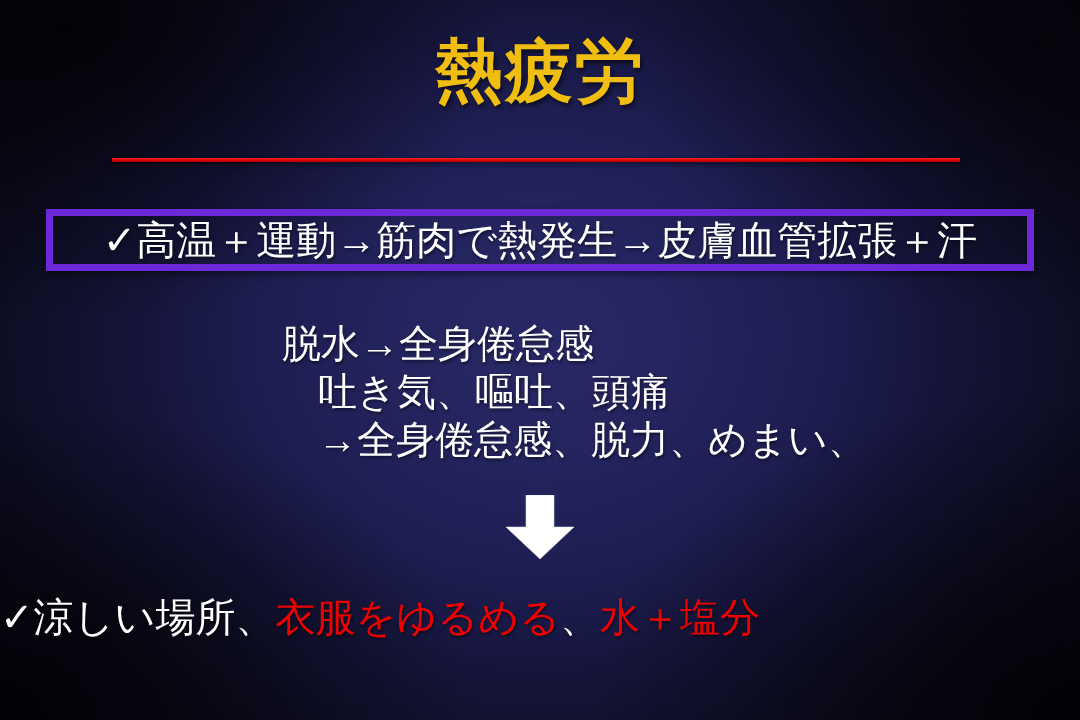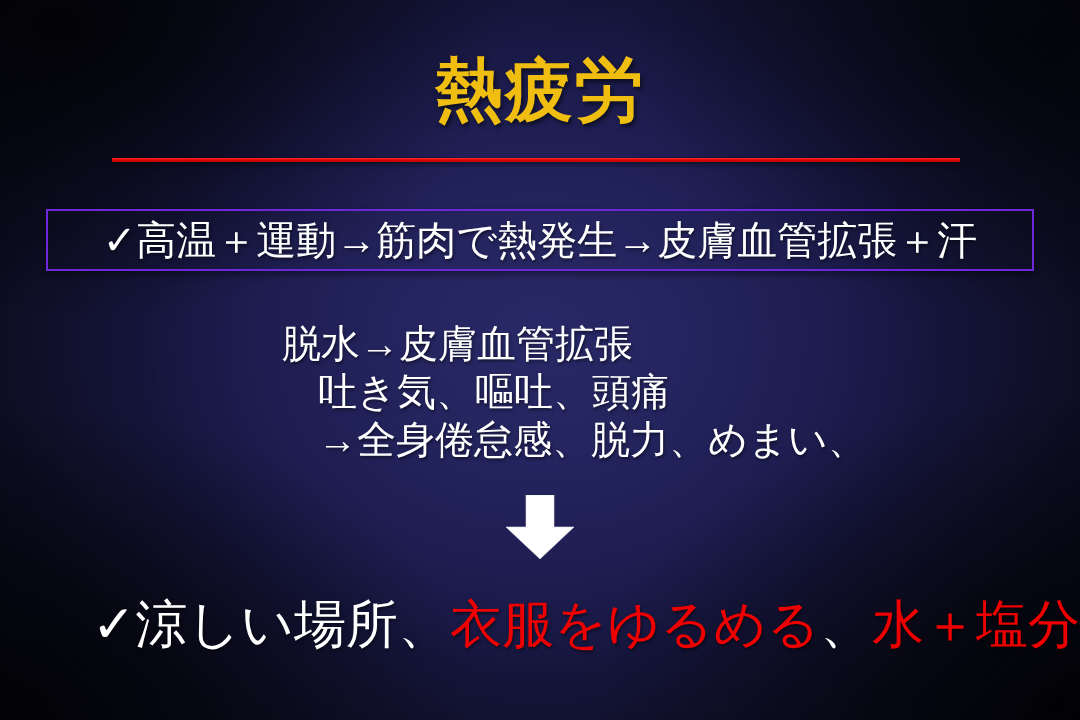--- a/index.html
+++ b/index.html
@@ -63,42 +63,41 @@
     left: 0;
     top: 34px;
     width: 1080px;
     text-align: center;
     font-size: 68px;
     line-height: 1.08;
     font-weight: bold;
     color: #f0be10;
     letter-spacing: 2px;
     text-shadow: 2px 3px 4px rgba(0,0,0,0.55);
-    margin-top: 19px;
   }
 
   
   .divider {
     position: absolute;
     left: 112px;
     top: 158px;
     width: 848px;
     height: 4px;
     background: linear-gradient(180deg, #ff2a2a 0%, #e00000 55%, #a80000 100%);
     box-shadow: 0 2px 5px rgba(0,0,0,0.6);
   }
 
   
   .box-line {
     position: absolute;
     left: 46px;
     top: 209px;
     width: 988px;
     height: 62px;
-    border: 2px solid #6d28d9;
+    border: 7px solid #6d28d9;
     box-sizing: border-box;
     display: flex;
     align-items: center;
     justify-content: center;
     box-shadow: 0 3px 7px rgba(0,0,0,0.45);
   }
   .box-line .txt {
     color: #ffffff;
     font-size: 40px;
     line-height: 1;
@@ -132,22 +131,22 @@
     width: 76px;
     height: 66px;
   }
 
   
   .bottom-line {
     position: absolute;
     left: 0;
     top: 595px;
     width: 1080px;
-    text-align: right;
-    font-size: 52px;
+    text-align: left;
+    font-size: 40px;
     line-height: 1.12;
     white-space: nowrap;
     text-shadow: 1px 2px 3px rgba(0,0,0,0.5);
   }
   .w { color: #ffffff; }
   .r { color: #ee0000; }
 </style>
 </head>
 <body>
 
@@ -160,21 +159,21 @@
 
   <div class="title">熱疲労</div>
 
   <div class="divider"></div>
 
   <div class="box-line">
     <span class="txt">✓高温＋運動→筋肉で熱発生→皮膚血管拡張＋汗</span>
   </div>
 
   <div class="mid-block">
-    <div class="ln">脱水→皮膚血管拡張</div>
+    <div class="ln">脱水→全身倦怠感</div>
     <div class="ln indent">吐き気、嘔吐、頭痛</div>
     <div class="ln indent">→全身倦怠感、脱力、めまい、</div>
   </div>
 
   <svg class="arrow" viewBox="0 0 76 66">
     <polygon points="24,0 52,0 52,32 72,32 38,64 4,32 24,32" fill="#ffffff" stroke="#dcdce6" stroke-width="0.6"></polygon>
   </svg>
 
   <div class="bottom-line">
     <span class="w">✓涼しい場所、</span><span class="r">衣服をゆるめる</span><span class="w">、</span><span class="r">水＋塩分</span>

